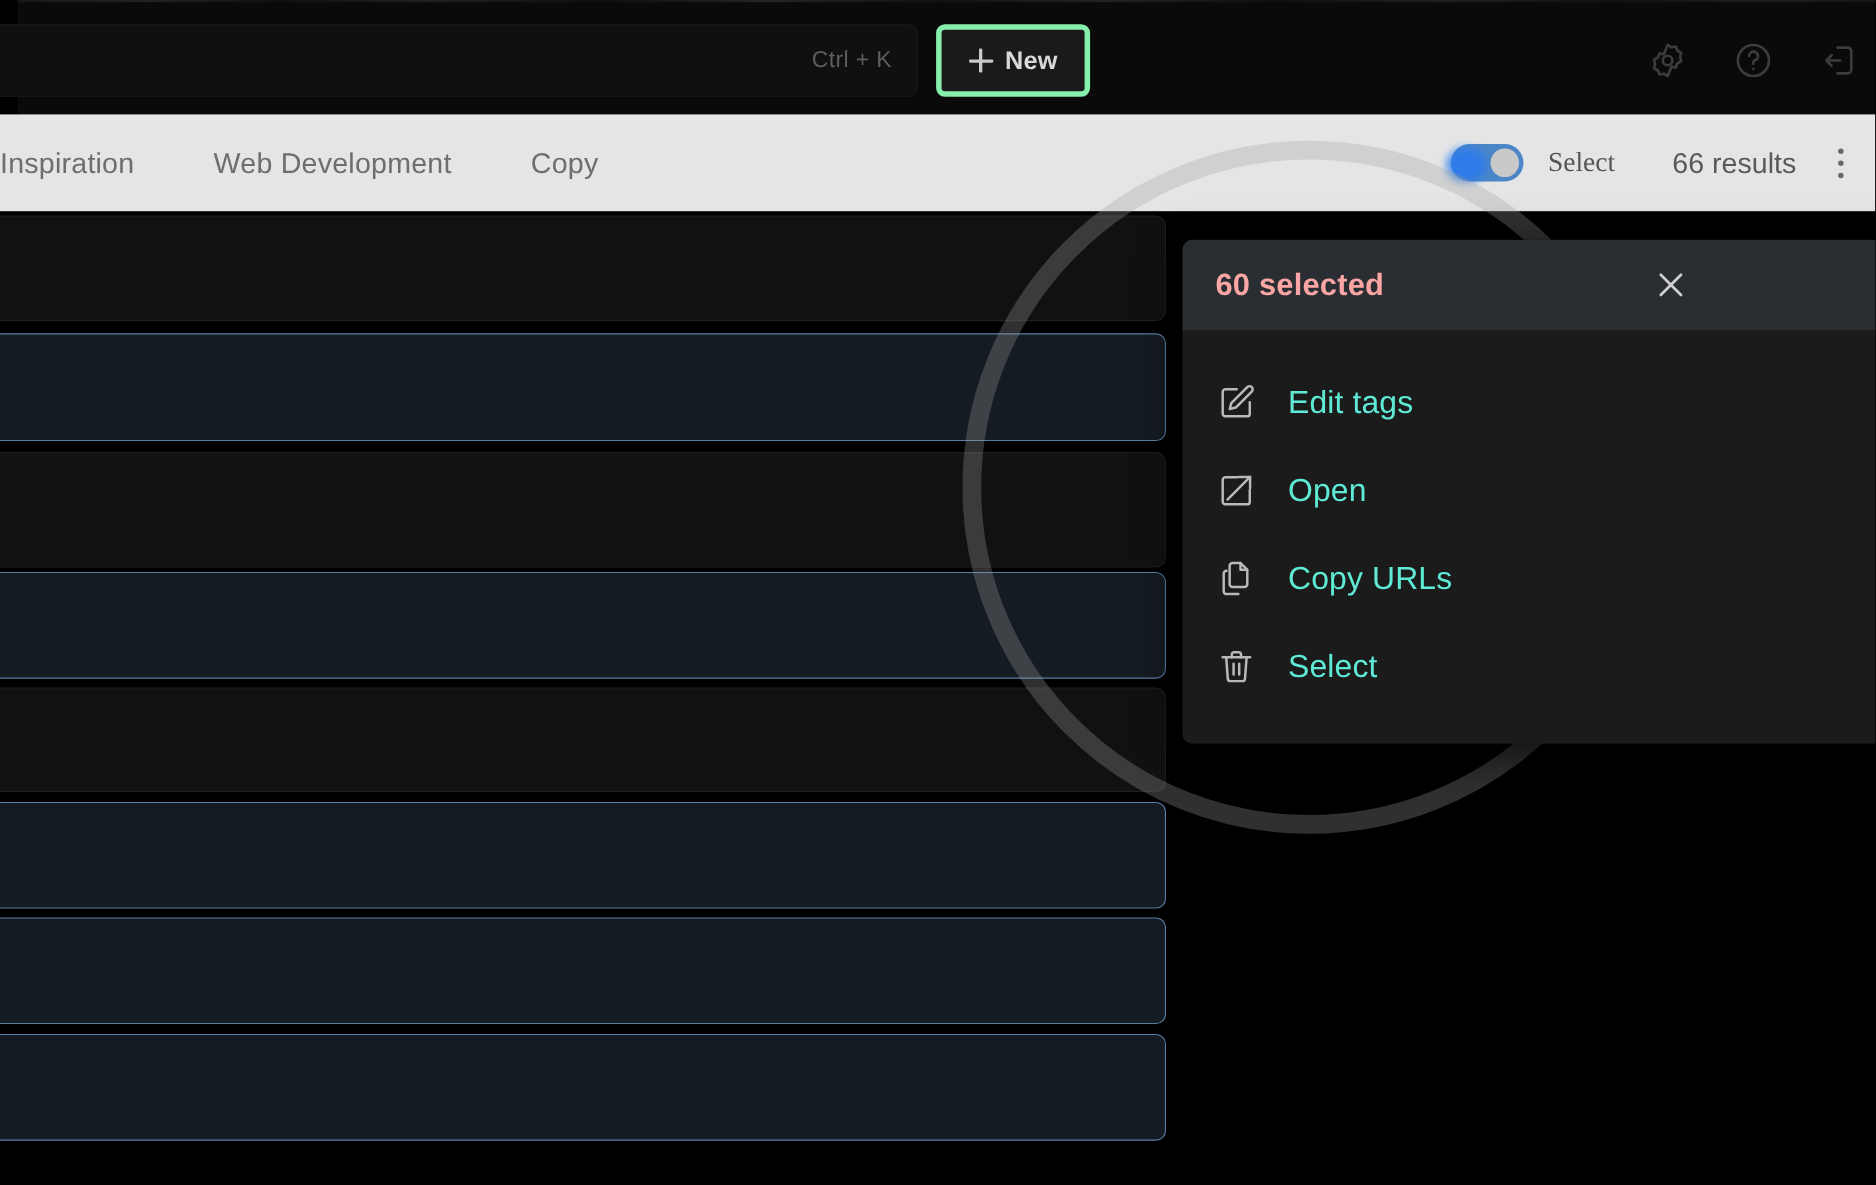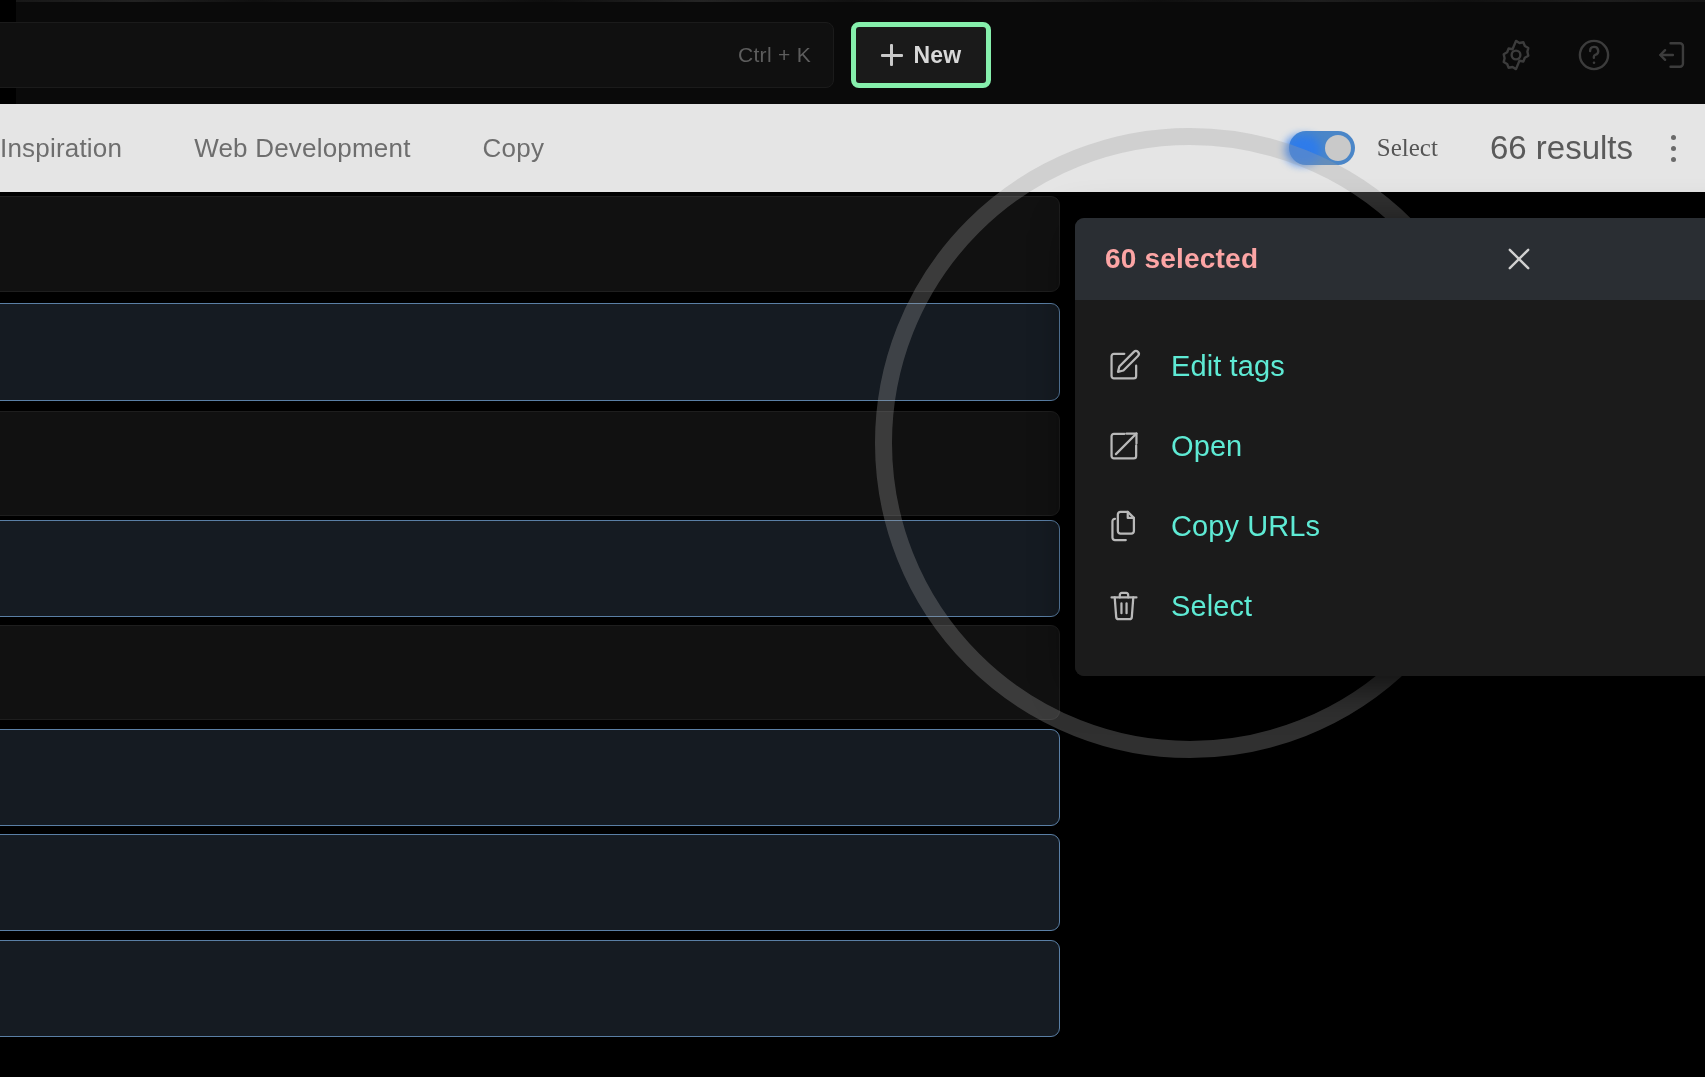--- a/index.html
+++ b/index.html
@@ -167,21 +167,21 @@
   .select-label {
     color: #555555;
     font-size: 25px;
     margin-right: 52px;
     white-space: nowrap;
     cursor: pointer;
     font-family: Liberation Serif, serif;
   }
   .results-label {
     color: #5a5a5a;
-    font-size: 33px;
+    font-size: 26px;
     margin-right: 26px;
     white-space: nowrap;
   }
   .kebab {
     width: 28px; height: 44px;
     display: flex;
     flex-direction: column;
     align-items: center;
     justify-content: center;
     gap: 6px;

